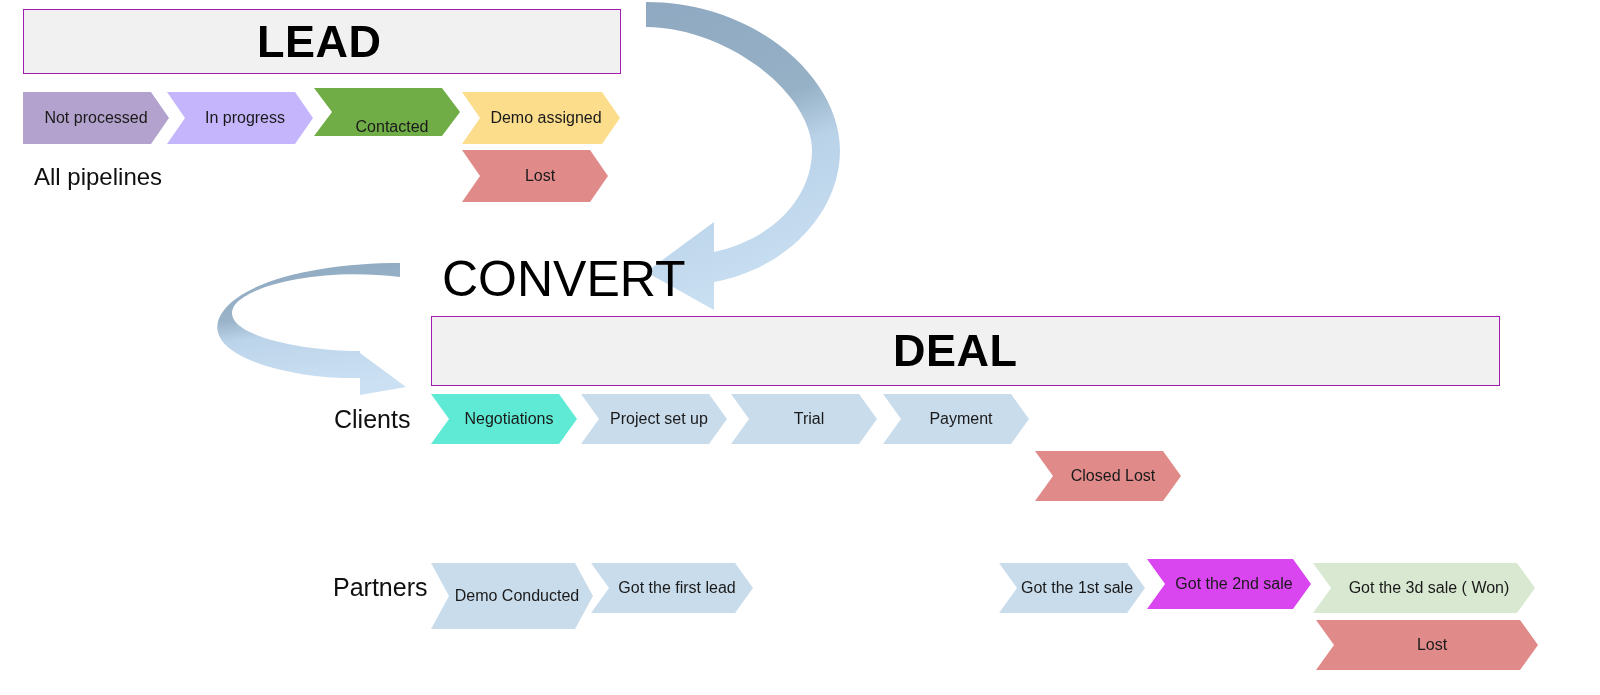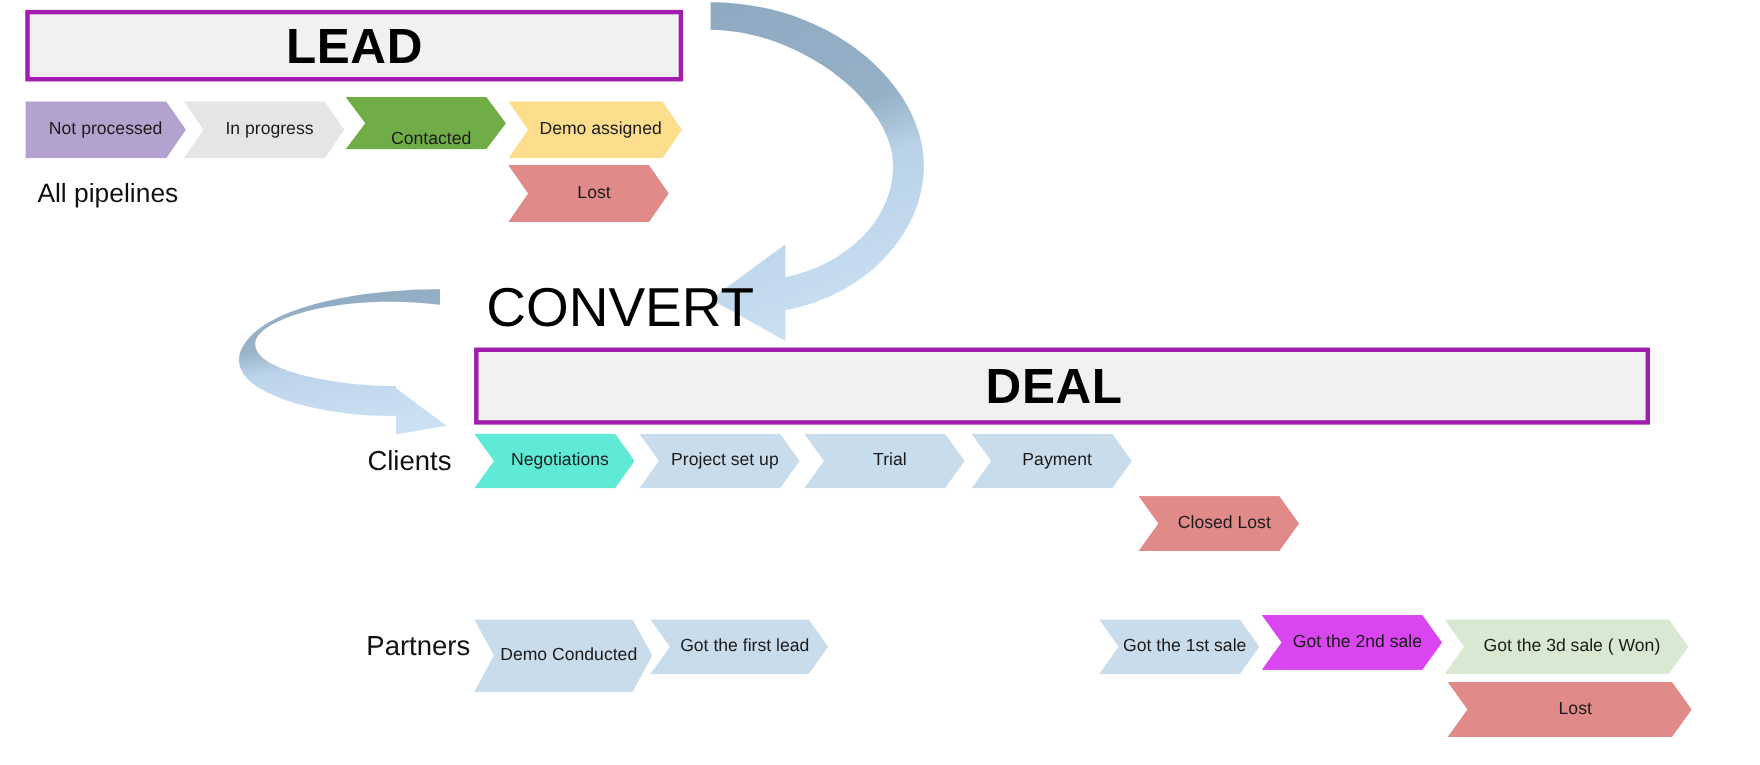--- a/index.html
+++ b/index.html
@@ -15,21 +15,21 @@
     width: 1600px;
     height: 695px;
     background: #ffffff;
     overflow: hidden;
   }
 
   
   .stage-box {
     position: absolute;
     background: #f1f1f1;
-    border: 4px solid #a21caf;
+    border: 1px solid #a21caf;
     box-sizing: border-box;
   }
   .stage-box .stage-box-label {
     position: absolute;
     top: 50%;
     transform: translateY(-50%);
     font-weight: bold;
     color: #000000;
     letter-spacing: 0.5px;
     white-space: nowrap;
@@ -86,21 +86,21 @@
 
 <div id="canvas">
 
   <div class="stage-box" style="left:23px; top:9px; width:598px; height:65px;">
     <div class="stage-box-label" style="left:233px; font-size:45px;">LEAD</div>
   </div>
 
   <div class="chev flat-left" style="left:23px; top:92px; width:146px; height:52px; background:#b3a2cd;">
     <span class="chev-text" style="font-size:16px; padding-left:0;">Not processed</span>
   </div>
-  <div class="chev notched" style="left:167px; top:92px; width:146px; height:52px; background:#e5e5e5;">
+  <div class="chev notched" style="left:167px; top:92px; width:146px; height:52px; background:#c4b5fd;">
     <span class="chev-text" style="font-size:16px;">In progress</span>
   </div>
   <div class="chev notched" style="left:314px; top:88px; width:146px; height:48px; background:#70ad47;align-items:flex-end;">
     <span class="chev-text" style="font-size:16px;">Contacted</span>
   </div>
   <div class="chev notched" style="left:462px; top:92px; width:158px; height:52px; background:#fbdd8c;">
     <span class="chev-text" style="font-size:16px;">Demo assigned</span>
   </div>
   <div class="chev notched" style="left:462px; top:150px; width:146px; height:52px; background:#e08a8a;">
     <span class="chev-text" style="font-size:16px;">Lost</span>

